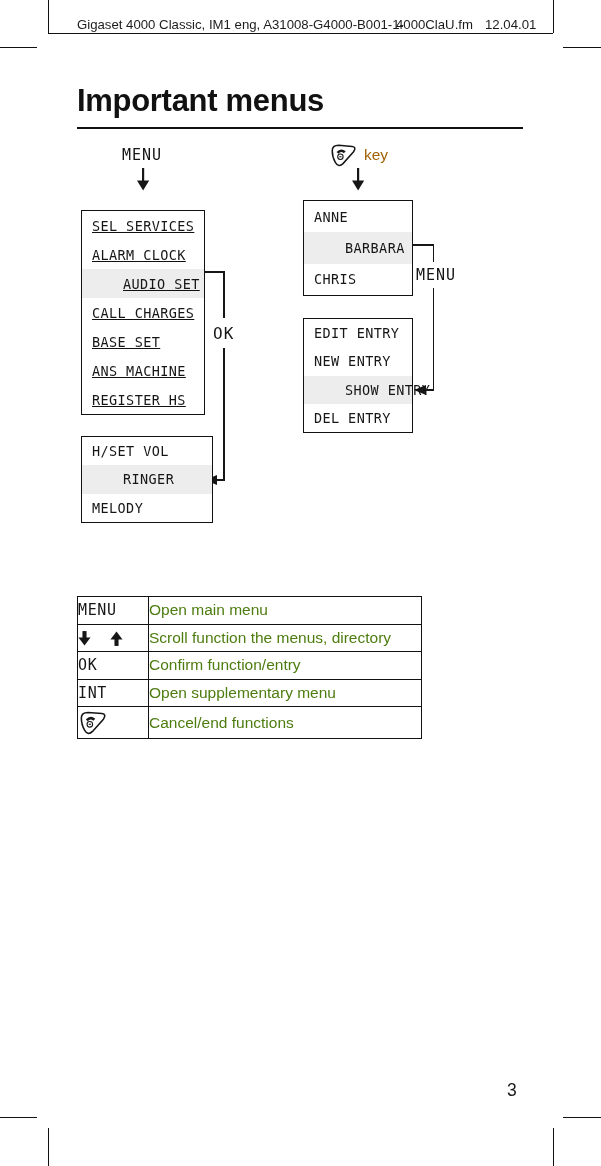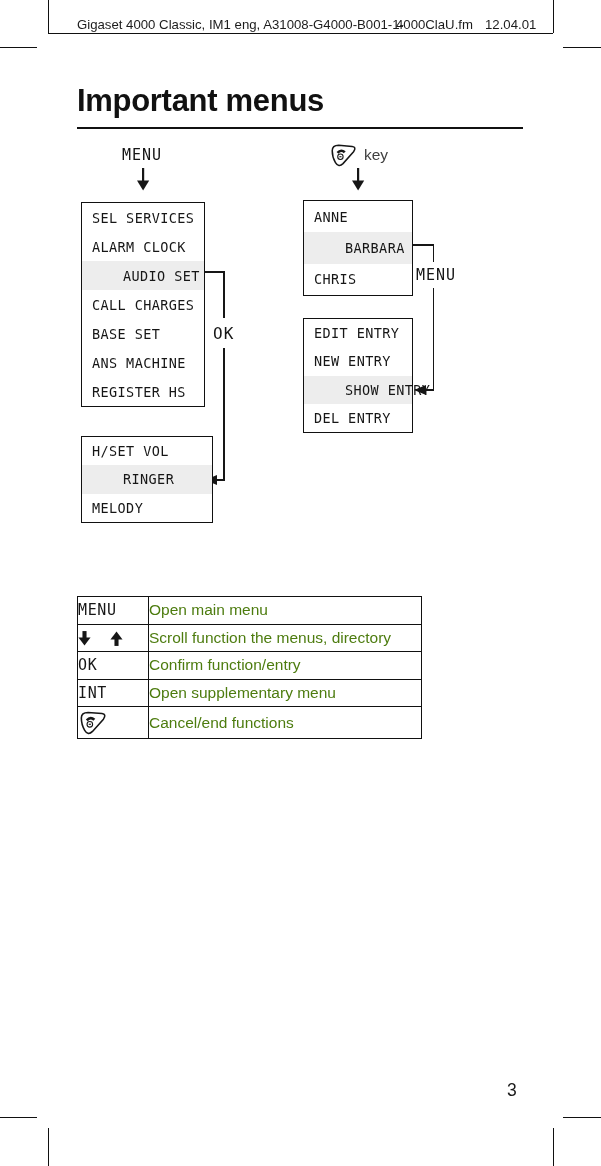--- a/index.html
+++ b/index.html
@@ -57,21 +57,21 @@
 
   <div class="title">Important menus</div>
   <div class="title-rule"></div>
 
   <div class="trigger" style="left:122px;top:146px;">MENU</div>
   <svg class="down-arrow" style="left:136px;top:168px;" viewBox="0 0 14 23">
     <rect x="6" y="0" width="2.2" height="13" fill="#161616"></rect>
     <polygon points="1,12.5 13.2,12.5 7.1,22.5" fill="#161616"></polygon>
   </svg>
 
-  <div class="menu-box" style="left:81px;top:202px;width:124px;height:205px;">
+  <div class="menu-box" style="left:81px;top:210px;width:124px;height:205px;text-decoration:underline;">
     <div class="menu-row">SEL SERVICES</div>
     <div class="menu-row">ALARM CLOCK</div>
     <div class="menu-row hl">AUDIO SET</div>
     <div class="menu-row">CALL CHARGES</div>
     <div class="menu-row">BASE SET</div>
     <div class="menu-row">ANS MACHINE</div>
     <div class="menu-row">REGISTER HS</div>
   </div>
 
   <div class="conn" style="left:205px;top:271px;width:20px;height:1.8px;"></div>
@@ -86,21 +86,21 @@
     <div class="menu-row hl">RINGER</div>
     <div class="menu-row">MELODY</div>
   </div>
 
   <svg class="keyicon abs" style="left:329px;top:143px;" width="28" height="24" viewBox="0 0 26 22">
     <path d="M3 7 Q3 2 9 2 L21.5 3 Q25.8 3.5 22.8 8 L13 19 Q9 23 6 18 Q3 13 3 7 Z" fill="#fff" stroke="#161616" stroke-width="1.4"></path>
     <path d="M7 8.2 Q11 3.8 15.5 7.6 L13.8 9.4 Q11 7 8.8 9.8 Z" fill="#161616"></path>
     <circle cx="10.6" cy="12.6" r="2.5" fill="none" stroke="#161616" stroke-width="1"></circle>
     <rect x="9.6" y="12.1" width="2" height="1" fill="#161616"></rect>
   </svg>
-  <div class="abs" style="left:364px;top:146px;font-size:15.5px;color:#404040;">key</div>
+  <div class="abs" style="left:364px;top:146px;font-size:15.5px;color:#a16207;">key</div>
   <svg class="down-arrow" style="left:351px;top:168px;" viewBox="0 0 14 23">
     <rect x="6" y="0" width="2.2" height="13" fill="#161616"></rect>
     <polygon points="1,12.5 13.2,12.5 7.1,22.5" fill="#161616"></polygon>
   </svg>
 
   <div class="menu-box" style="left:303px;top:200px;width:110px;height:96px;">
     <div class="menu-row">ANNE</div>
     <div class="menu-row hl">BARBARA</div>
     <div class="menu-row">CHRIS</div>
   </div>

